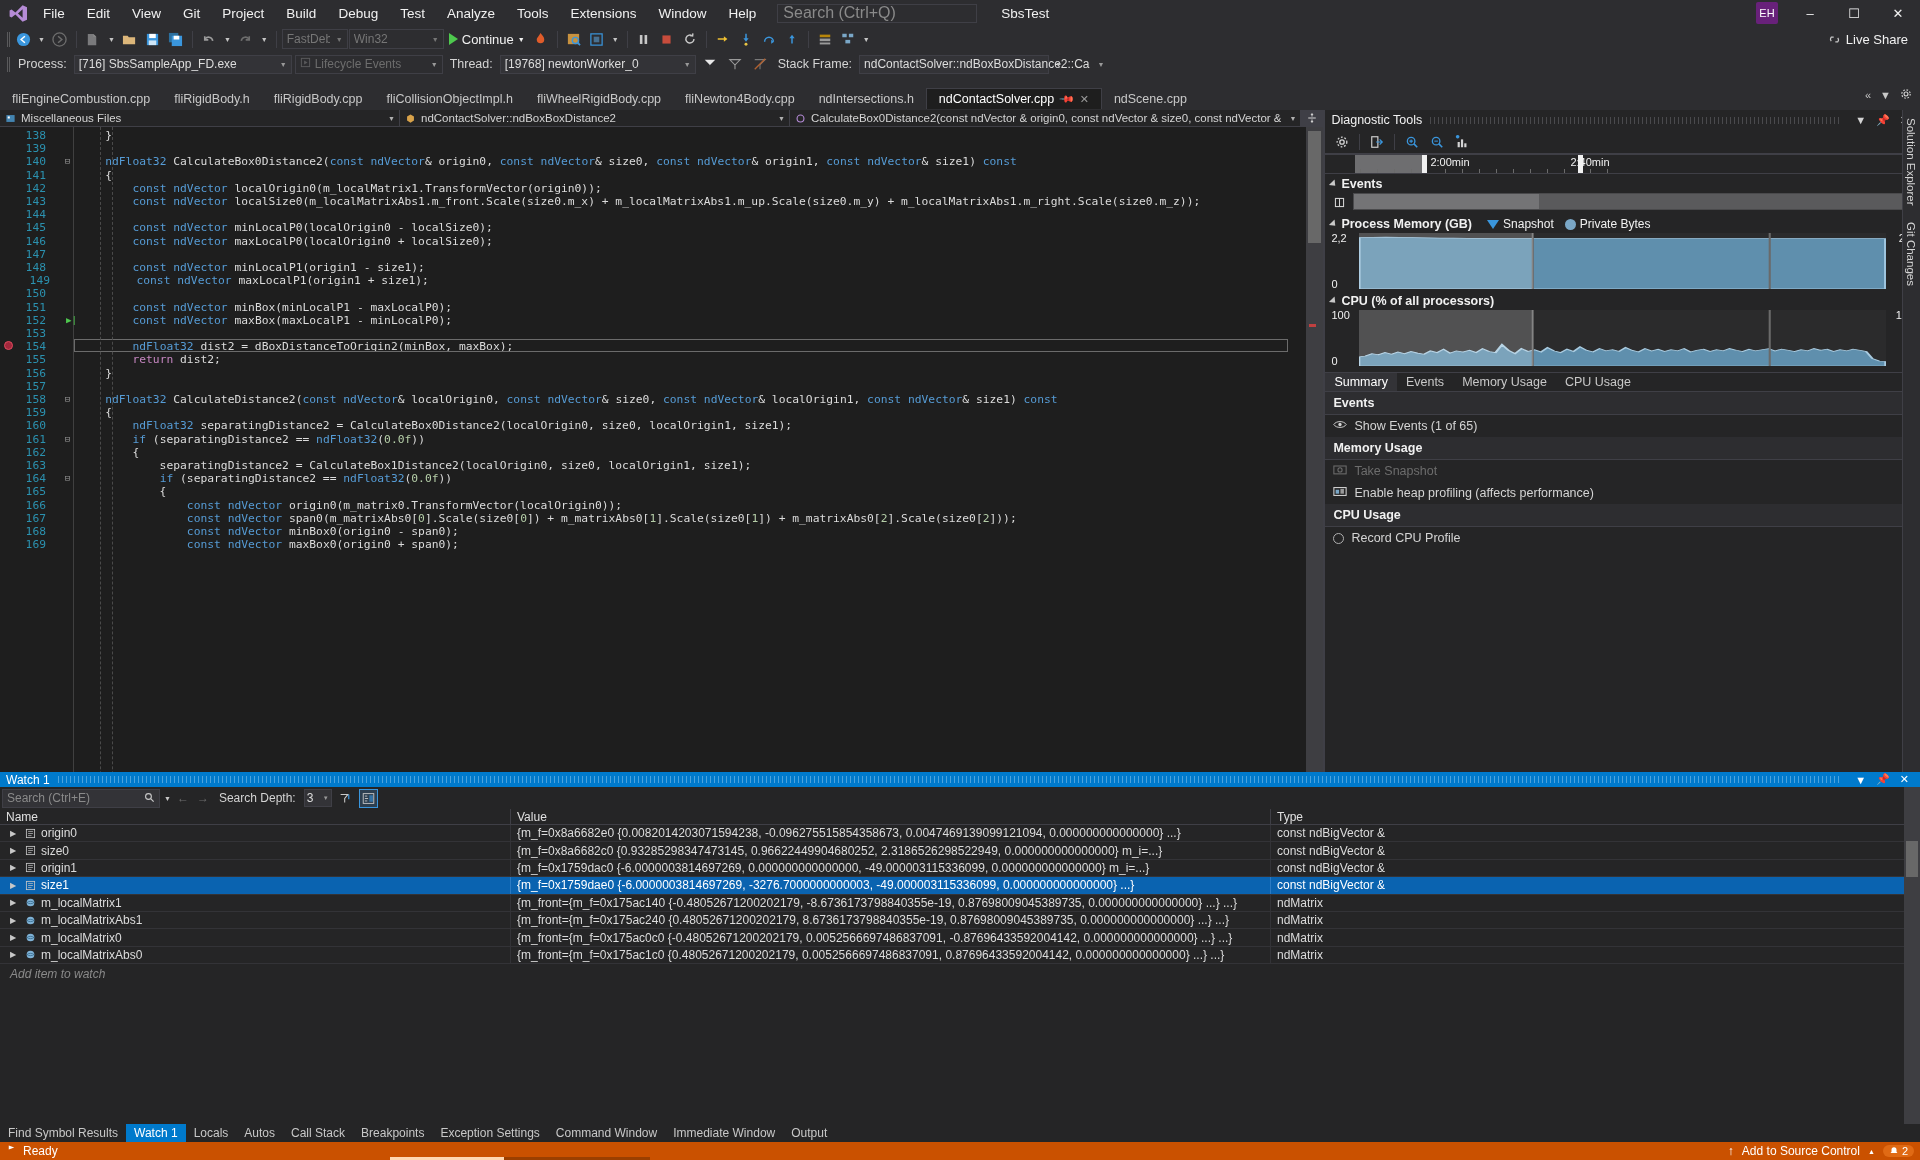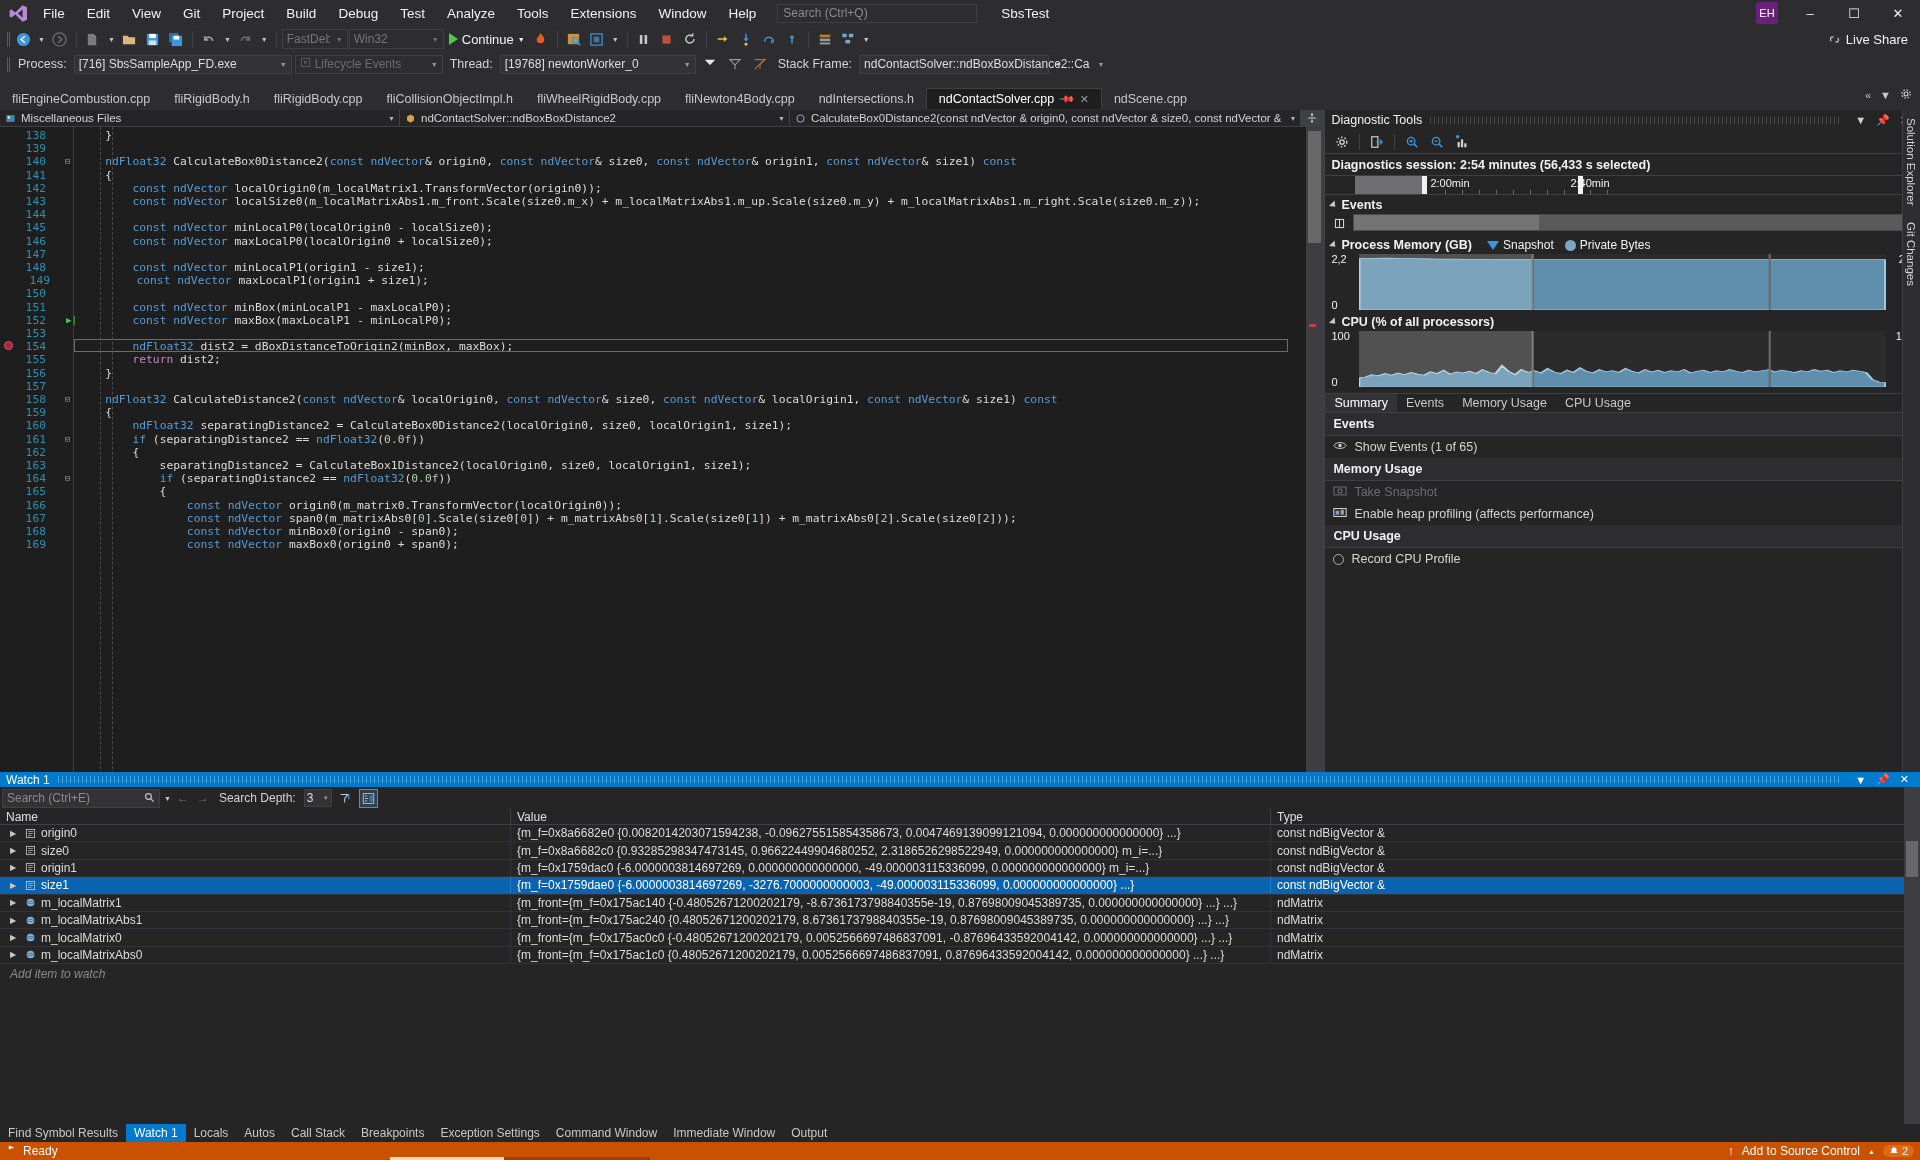--- a/index.html
+++ b/index.html
@@ -12,21 +12,21 @@
   .app { position:relative; width:1920px; height:1160px; background:#2d2d30; }
 
   
   .titlebar { display:flex; align-items:center; height:26px; background:#2d2d30; padding-left:4px; }
   .vs-logo { width:28px; height:22px; display:flex; align-items:center; justify-content:center; }
   .vs-logo svg { display:block; }
   .menu { display:flex; align-items:center; }
   .menu-item { padding:3px 11px; font-size:13.5px; color:#f1f1f1; cursor:default; white-space:nowrap; }
   .search-box {
     margin-left:10px; width:200px; height:19px; background:#2d2d30;
-    border:1px solid #3f3f46; color:#8a8a8a; font-size:12px;
+    border:1px solid #3f3f46; color:#8a8a8a; font-size:16px;
     padding:0 5px; display:flex; align-items:center;
   }
   .sbstest { margin-left:24px; font-size:13.5px; color:#f1f1f1; }
   .titlebar-right { margin-left:auto; display:flex; align-items:center; height:26px;padding-left:37px; }
   .acct-badge {
     width:22px; height:22px; background:#68217a; color:#fff; font-size:11px;
     display:flex; align-items:center; justify-content:center; border-radius:2px; margin-right:10px;
   }
   .win-btn { width:44px; height:26px; display:flex; align-items:center; justify-content:center; color:#f1f1f1; font-size:13px;}
 
@@ -630,21 +630,20 @@
           <div class="b">
             <svg width="14" height="14" viewBox="0 0 16 16">
                 <rect x="3" y="8" width="2.5" height="6" fill="#d4d4d4"></rect>
                 <rect x="6.8" y="5" width="2.5" height="9" fill="#d4d4d4"></rect>
                 <rect x="10.6" y="9.5" width="2.5" height="4.5" fill="#d4d4d4"></rect>
                 <path d="M3 4 a2 2 0 1 1 0.01 0" fill="#3a96dd"></path>
               </svg>
           </div>
         </div>
 
-        <div class="diag-session">Diagnostics session: 2:54 minutes (56,433 s selected)</div>
 
         <div class="diag-ruler">
           <div class="ruler-sel" style="left:30px;width:68px"></div>
           <div class="ruler-handle" style="left:97px"></div>
           <div class="ruler-handle" style="left:253px"></div>
           <div class="ruler-lbl" style="left:105px">2:00min</div>
           <div class="ruler-lbl" style="left:245px">2:40min</div>
           <div class="ruler-tick" style="left:35px"></div>
             <div class="ruler-tick" style="left:52px"></div>
           <div class="ruler-tick" style="left:69px"></div>

